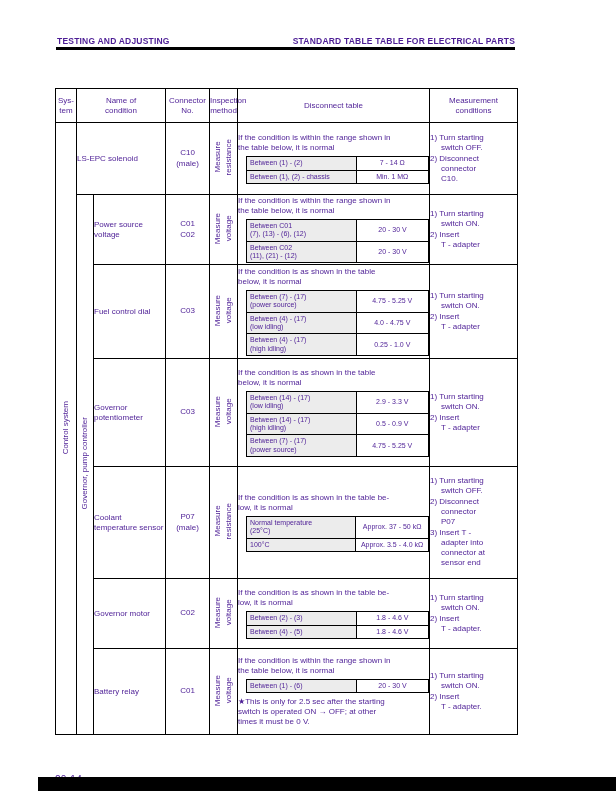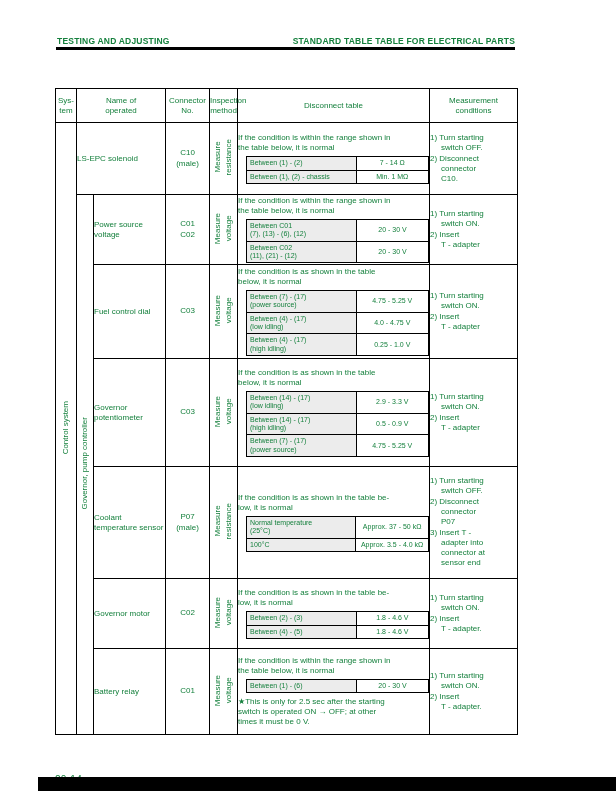--- a/index.html
+++ b/index.html
@@ -1,17 +1,17 @@
 <!DOCTYPE html>
 <html><head>
 <meta charset="utf-8">
 <style>
   html,body{margin:0;padding:0;background:#888;}
   .page{position:relative;width:616px;height:792px;background:#ffffff;
-        font-family:"Liberation Sans", sans-serif;color:#15803d;overflow:hidden;}
+        font-family:"Liberation Sans", sans-serif;color:#4c1d95;overflow:hidden;}
   .hdr-left{position:absolute;left:57px;top:36px;font-size:8.5px;font-weight:bold;letter-spacing:.2px;}
   .hdr-right{position:absolute;right:101px;top:36px;font-size:8.5px;font-weight:bold;letter-spacing:.2px;}
   .hdr-rule{position:absolute;left:56px;top:47px;width:459px;height:2.5px;background:#000;}
 
   table.main{position:absolute;left:55px;top:88px;width:462px;border-collapse:collapse;table-layout:fixed;}
   table.main td,table.main th{border:1px solid #000;font-size:8px;font-weight:normal;vertical-align:middle;padding:0;}
   .hr{height:34px;}
   .r1{height:72px;} .r2{height:70px;} .r3{height:94px;} .r4{height:108px;}
   .r5{height:112px;} .r6{height:70px;} .r7{height:86px;}
 
@@ -57,21 +57,21 @@
         <col style="width:28px">
         <col style="width:192px">
         <col style="width:88px">
     </colgroup>
 
     <tbody>
         <tr class="hr">
       <th class="colh">Sys-
 tem</th>
       <th class="colh" colspan="2">Name of
-operated</th>
+condition</th>
       <th class="colh">Connector
 No.</th>
       <th class="colh colh-insp">Inspection
 method</th>
       <th class="colh">Disconnect table</th>
       <th class="colh">Measurement
 conditions</th>
     </tr>
 
     <tr class="r1">

